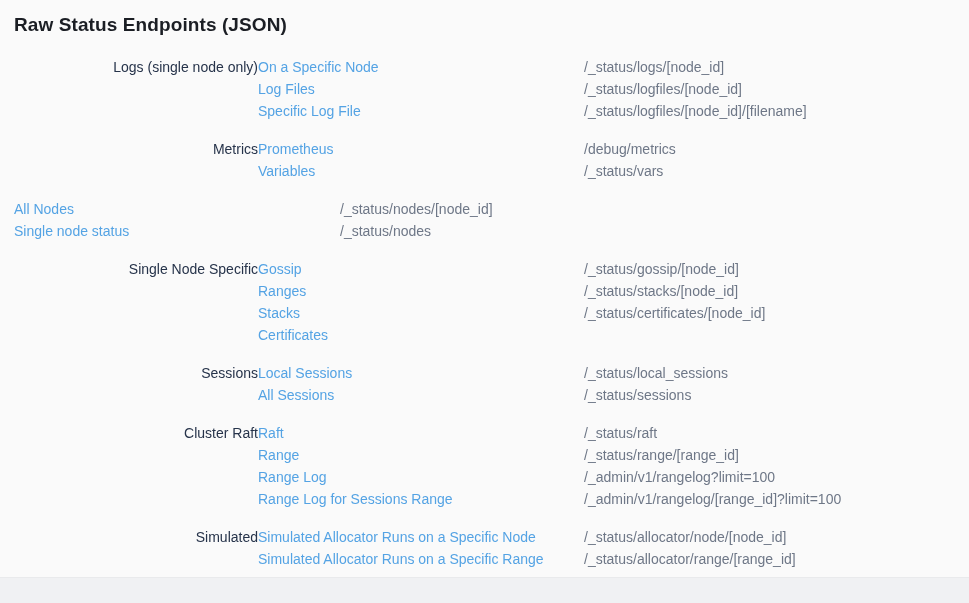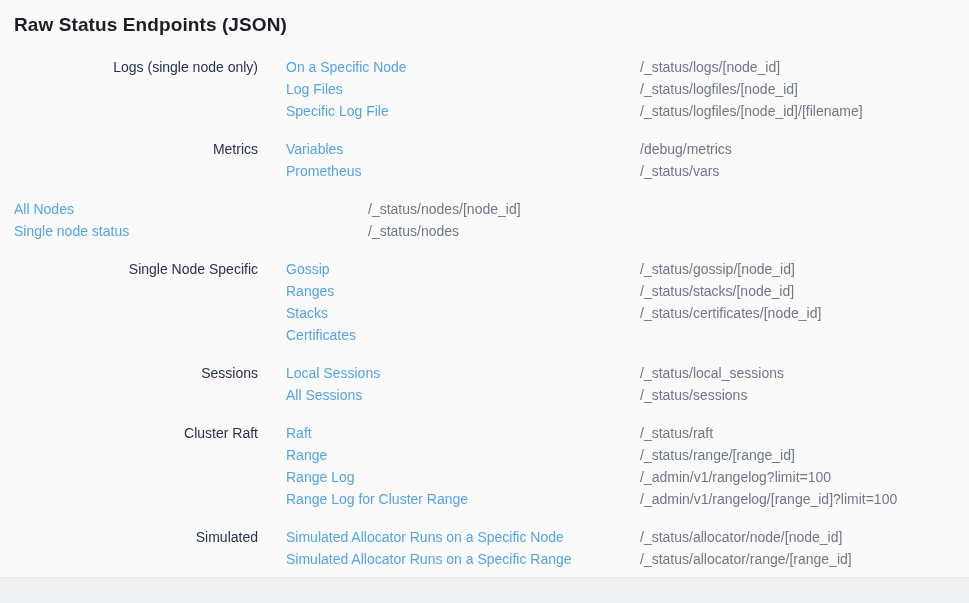--- a/index.html
+++ b/index.html
@@ -28,21 +28,20 @@
     line-height:24px;
     color:var(--title-color);
     letter-spacing:0.1px;
     margin-bottom:19px;
   }
   .endpoint-table{
     font-size:14px;
   }
   .group{
     display:flex;
-    gap:28px;
     margin-bottom:16px;
   }
   .cat-col{
     width:244px;
     flex:0 0 244px;
     text-align:right;
   }
   .category{
     color:var(--category-color);
     line-height:22px;
@@ -94,22 +93,22 @@
           <div class="endpoint-path">/_status/logs/[node_id]</div>
           <div class="endpoint-path">/_status/logfiles/[node_id]</div>
           <div class="endpoint-path">/_status/logfiles/[node_id]/[filename]</div>
         </div>
       </div>
       <div class="group">
         <div class="cat-col">
           <div class="category">Metrics</div>
         </div>
         <div class="link-col">
+          <a class="endpoint-link" href="#">Prometheus</a>
           <a class="endpoint-link" href="#">Variables</a>
-          <a class="endpoint-link" href="#">Prometheus</a>
         </div>
         <div class="path-col">
           <div class="endpoint-path">/debug/metrics</div>
           <div class="endpoint-path">/_status/vars</div>
         </div>
       </div>
       <div class="group">
         <div class="link-col">
           <a class="endpoint-link" href="#">All Nodes</a>
           <a class="endpoint-link" href="#">Single node status</a>
@@ -149,21 +148,21 @@
         </div>
       </div>
       <div class="group">
         <div class="cat-col">
           <div class="category">Cluster Raft</div>
         </div>
         <div class="link-col">
           <a class="endpoint-link" href="#">Raft</a>
           <a class="endpoint-link" href="#">Range</a>
           <a class="endpoint-link" href="#">Range Log</a>
-          <a class="endpoint-link" href="#">Range Log for Cluster Range</a>
+          <a class="endpoint-link" href="#">Range Log for Sessions Range</a>
         </div>
         <div class="path-col">
           <div class="endpoint-path">/_status/raft</div>
           <div class="endpoint-path">/_status/range/[range_id]</div>
           <div class="endpoint-path">/_admin/v1/rangelog?limit=100</div>
           <div class="endpoint-path">/_admin/v1/rangelog/[range_id]?limit=100</div>
         </div>
       </div>
       <div class="group">
         <div class="cat-col">

